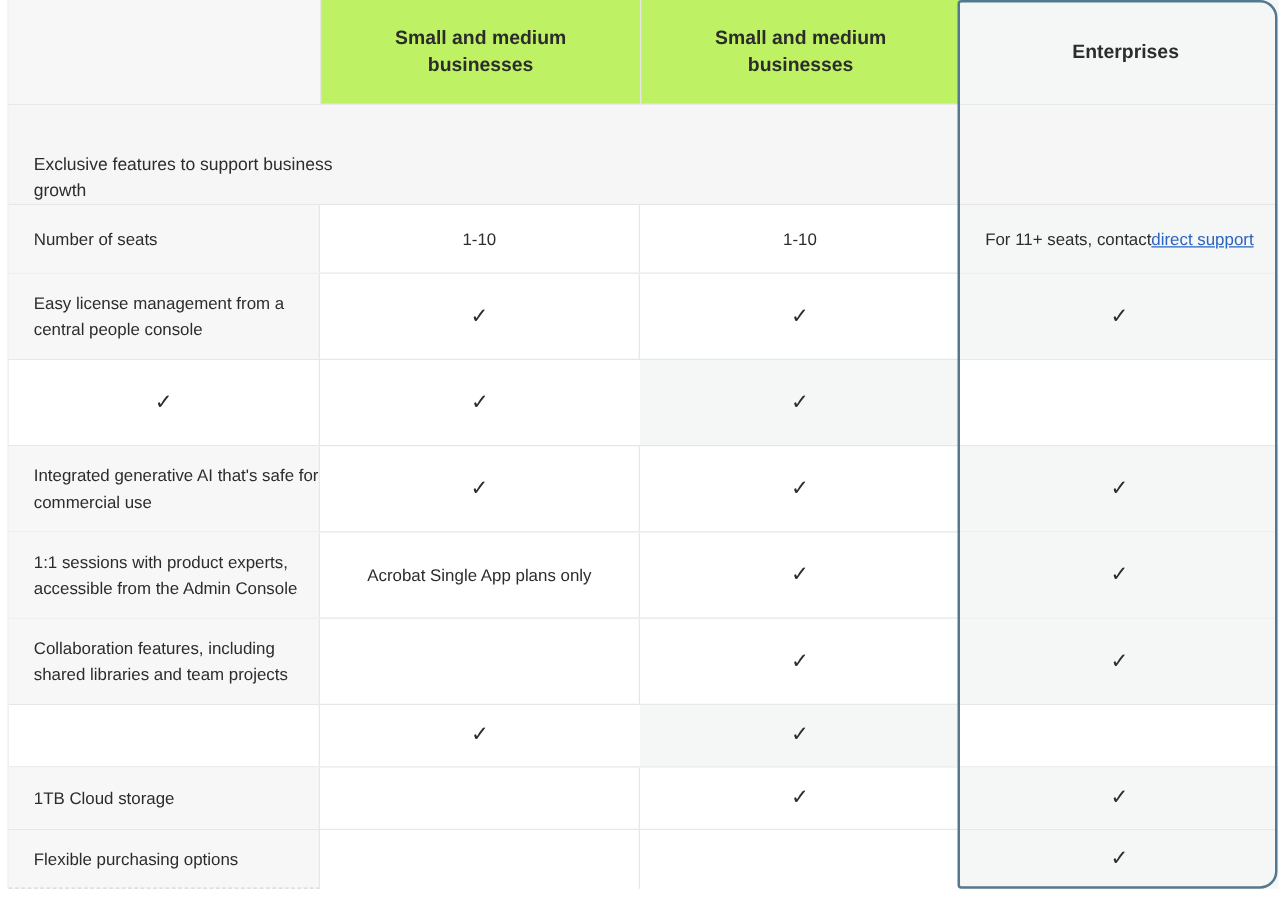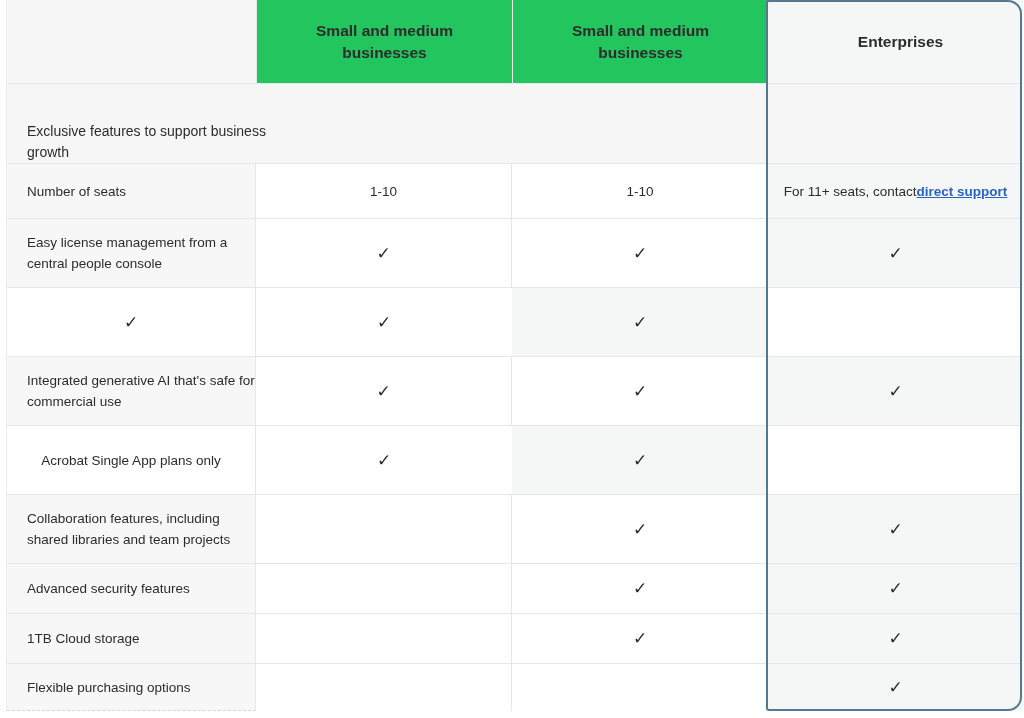--- a/index.html
+++ b/index.html
@@ -35,21 +35,21 @@
   
   .h-row{height:83px;}
   .h-cell{
     display:flex;align-items:center;justify-content:center;
     text-align:center;
     font-weight:bold;font-size:15.5px;line-height:22px;
     color:var(--text);
     padding:0 30px;
   }
   .h-cell.corner{background:var(--col1-bg);}
-  .h-cell.smb{background:#22c55e;border-left:1px solid var(--grid-line);}
+  .h-cell.smb{background:#bef264;border-left:1px solid var(--grid-line);}
   .h-cell.ent{background:var(--ent-bg);padding-left:40px;}
 
   
   .section-row{
     height:80px;
     background:var(--section-bg);
     border-top:1px solid var(--grid-line);
     display:flex;align-items:flex-end;
   }
   .section-label{
@@ -76,21 +76,21 @@
   .cell.val{justify-content:center;text-align:left;padding:0 14px;}
   .cell.val.divider{border-right:1px solid var(--grid-line);}
   .cell.val.ent{background:var(--ent-bg);}
   .t-row:last-child .cell.feature{border-bottom:1px dashed #d6d6d6;}
 
   .check{
     font-size:17px;color:var(--check);
     font-family:"DejaVu Sans", sans-serif;
   }
   .link{
-    color:var(--link);text-decoration:underline;cursor:pointer;font-weight:bold;
+    color:var(--link);text-decoration:underline;cursor:pointer;
   }
 
   
   .ent-box{
     position:absolute;left:766px;top:0;
     width:256px;height:711px;
     border:2px solid var(--accent-border);
     border-radius:3px 14px 14px 3px;
     pointer-events:none;
     background:transparent;
@@ -152,40 +152,40 @@
             <span class="check">✓</span>
           </div>
           <div class="cell val">
             <span class="check">✓</span>
           </div>
           <div class="cell val ent">
             <span class="check">✓</span>
           </div>
         </div>
         <div class="grid-row t-row">
+          <div class="cell feature">1:1 sessions with product experts, accessible from the Admin Console</div>
           <div class="cell val divider">Acrobat Single App plans only</div>
           <div class="cell val">
             <span class="check">✓</span>
           </div>
           <div class="cell val ent">
             <span class="check">✓</span>
           </div>
         </div>
         <div class="grid-row t-row">
           <div class="cell feature">Collaboration features, including shared libraries and team projects</div>
           <div class="cell val divider"></div>
           <div class="cell val">
             <span class="check">✓</span>
           </div>
           <div class="cell val ent">
             <span class="check">✓</span>
           </div>
         </div>
         <div class="grid-row t-row">
-          <div class="cell feature">Advanced security features</div>
           <div class="cell val divider"></div>
           <div class="cell val">
             <span class="check">✓</span>
           </div>
           <div class="cell val ent">
             <span class="check">✓</span>
           </div>
         </div>
         <div class="grid-row t-row">
           <div class="cell feature">1TB Cloud storage</div>

